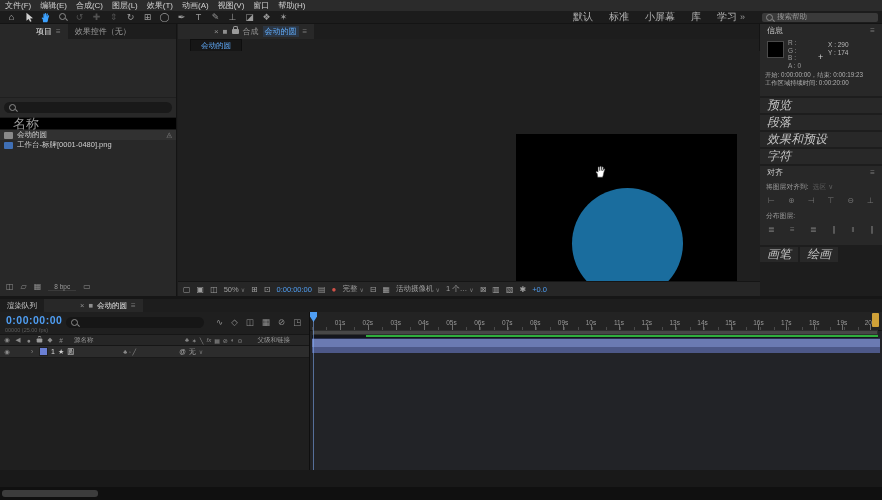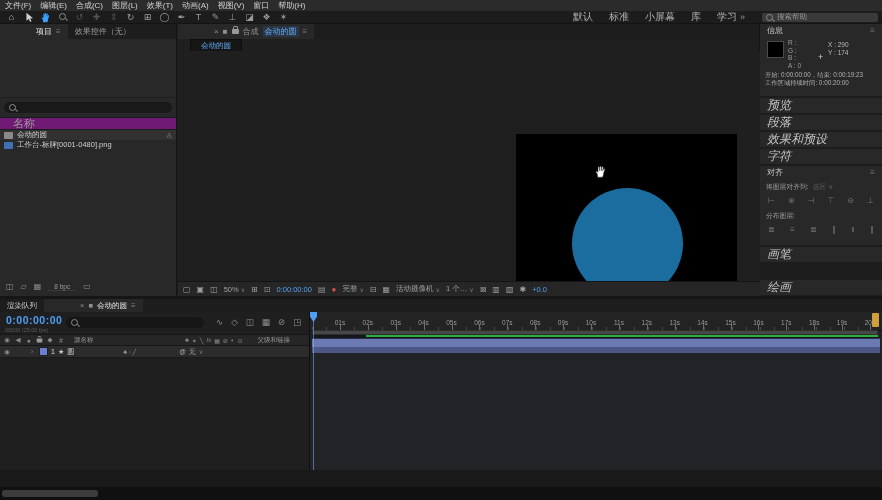--- a/index.html
+++ b/index.html
@@ -35,22 +35,22 @@
 
   .tabstrip{height:15px;background:#1d1d1d;display:flex;align-items:stretch;font-size:8px;color:#9a9a9a;}
   .tab{display:flex;align-items:center;gap:4px;padding:0 7px;}
   .tab.active{background:#282828;color:#e4e4e4;padding-left:36px;}
   .pmenu{color:#7a7a7a;font-size:8px;}
 
   
   #project{left:0;top:24px;width:177px;height:272px;background:#282828;border-right:1px solid #141414;box-sizing:border-box;}
   #proj-preview{height:58px;border-bottom:1px solid #1f1f1f;background:#282828;}
   #proj-search{margin:4px 4px;height:11px;background:#191919;border-radius:6px;display:flex;align-items:center;gap:4px;padding:0 5px;}
-  #proj-header{height:11px;background:#701a75;border-top:1px solid #1a1a1a;border-bottom:1px solid #1a1a1a;
-               font-size:11px;color:#9a9a9a;display:flex;align-items:center;padding-left:13px;}
+  #proj-header{height:11px;background:#000000;border-top:1px solid #1a1a1a;border-bottom:1px solid #1a1a1a;
+               font-size:13px;color:#9a9a9a;display:flex;align-items:center;padding-left:13px;}
   .proj-row{height:10px;display:flex;align-items:center;gap:4px;padding:0 4px;font-size:7.5px;color:#cfcfcf;}
   .proj-row[data-selected="true"]{background:#313131;}
   .pi-icon{width:9px;height:7px;flex:none;background:#8a8a8a;border-radius:1px;}
   .pi-icon[data-kind="footage"]{background:#3f6fb5;}
   .usage{margin-left:auto;color:#8a8a8a;font-size:7px;}
   #proj-bottom{position:absolute;left:0;bottom:3px;width:177px;height:13px;display:flex;align-items:center;
                gap:7px;padding:0 6px;font-size:8px;color:#8f8f8f;box-sizing:border-box;}
   #bpc{font-size:6.5px;color:#9a9a9a;border-bottom:1px solid #3a3a3a;padding:0 6px;}
 
   
@@ -418,21 +418,21 @@
 
         <span data-name="distribute-top-icon">≣</span>
             <span data-name="distribute-vcenter-icon">≡</span>
             <span data-name="distribute-bottom-icon">≣</span>
             <span data-name="distribute-left-icon">∥</span>
             <span data-name="distribute-hcenter-icon">‖</span>
             <span data-name="distribute-right-icon">∥</span>
           </div>
       </div>
     </div>
-    <div data-name="collapsed-panels-bottom" style="display:flex;flex-direction:column;gap:18px;">
+    <div data-name="collapsed-panels-bottom" style="display:flex;flex-direction:row;gap:2px;">
 
     <div class="rrow" data-name="collapsed-panel-header">画笔</div>
         <div class="rrow" data-name="collapsed-panel-header">绘画</div>
       </div>
   </div>
 
   <div id="timeline" class="abs" data-name="timeline-panel">
     <div id="tl-tabs" data-name="timeline-tabstrip">
       <span class="tab" data-name="tab-render-queue">
         <span>渲染队列</span>

